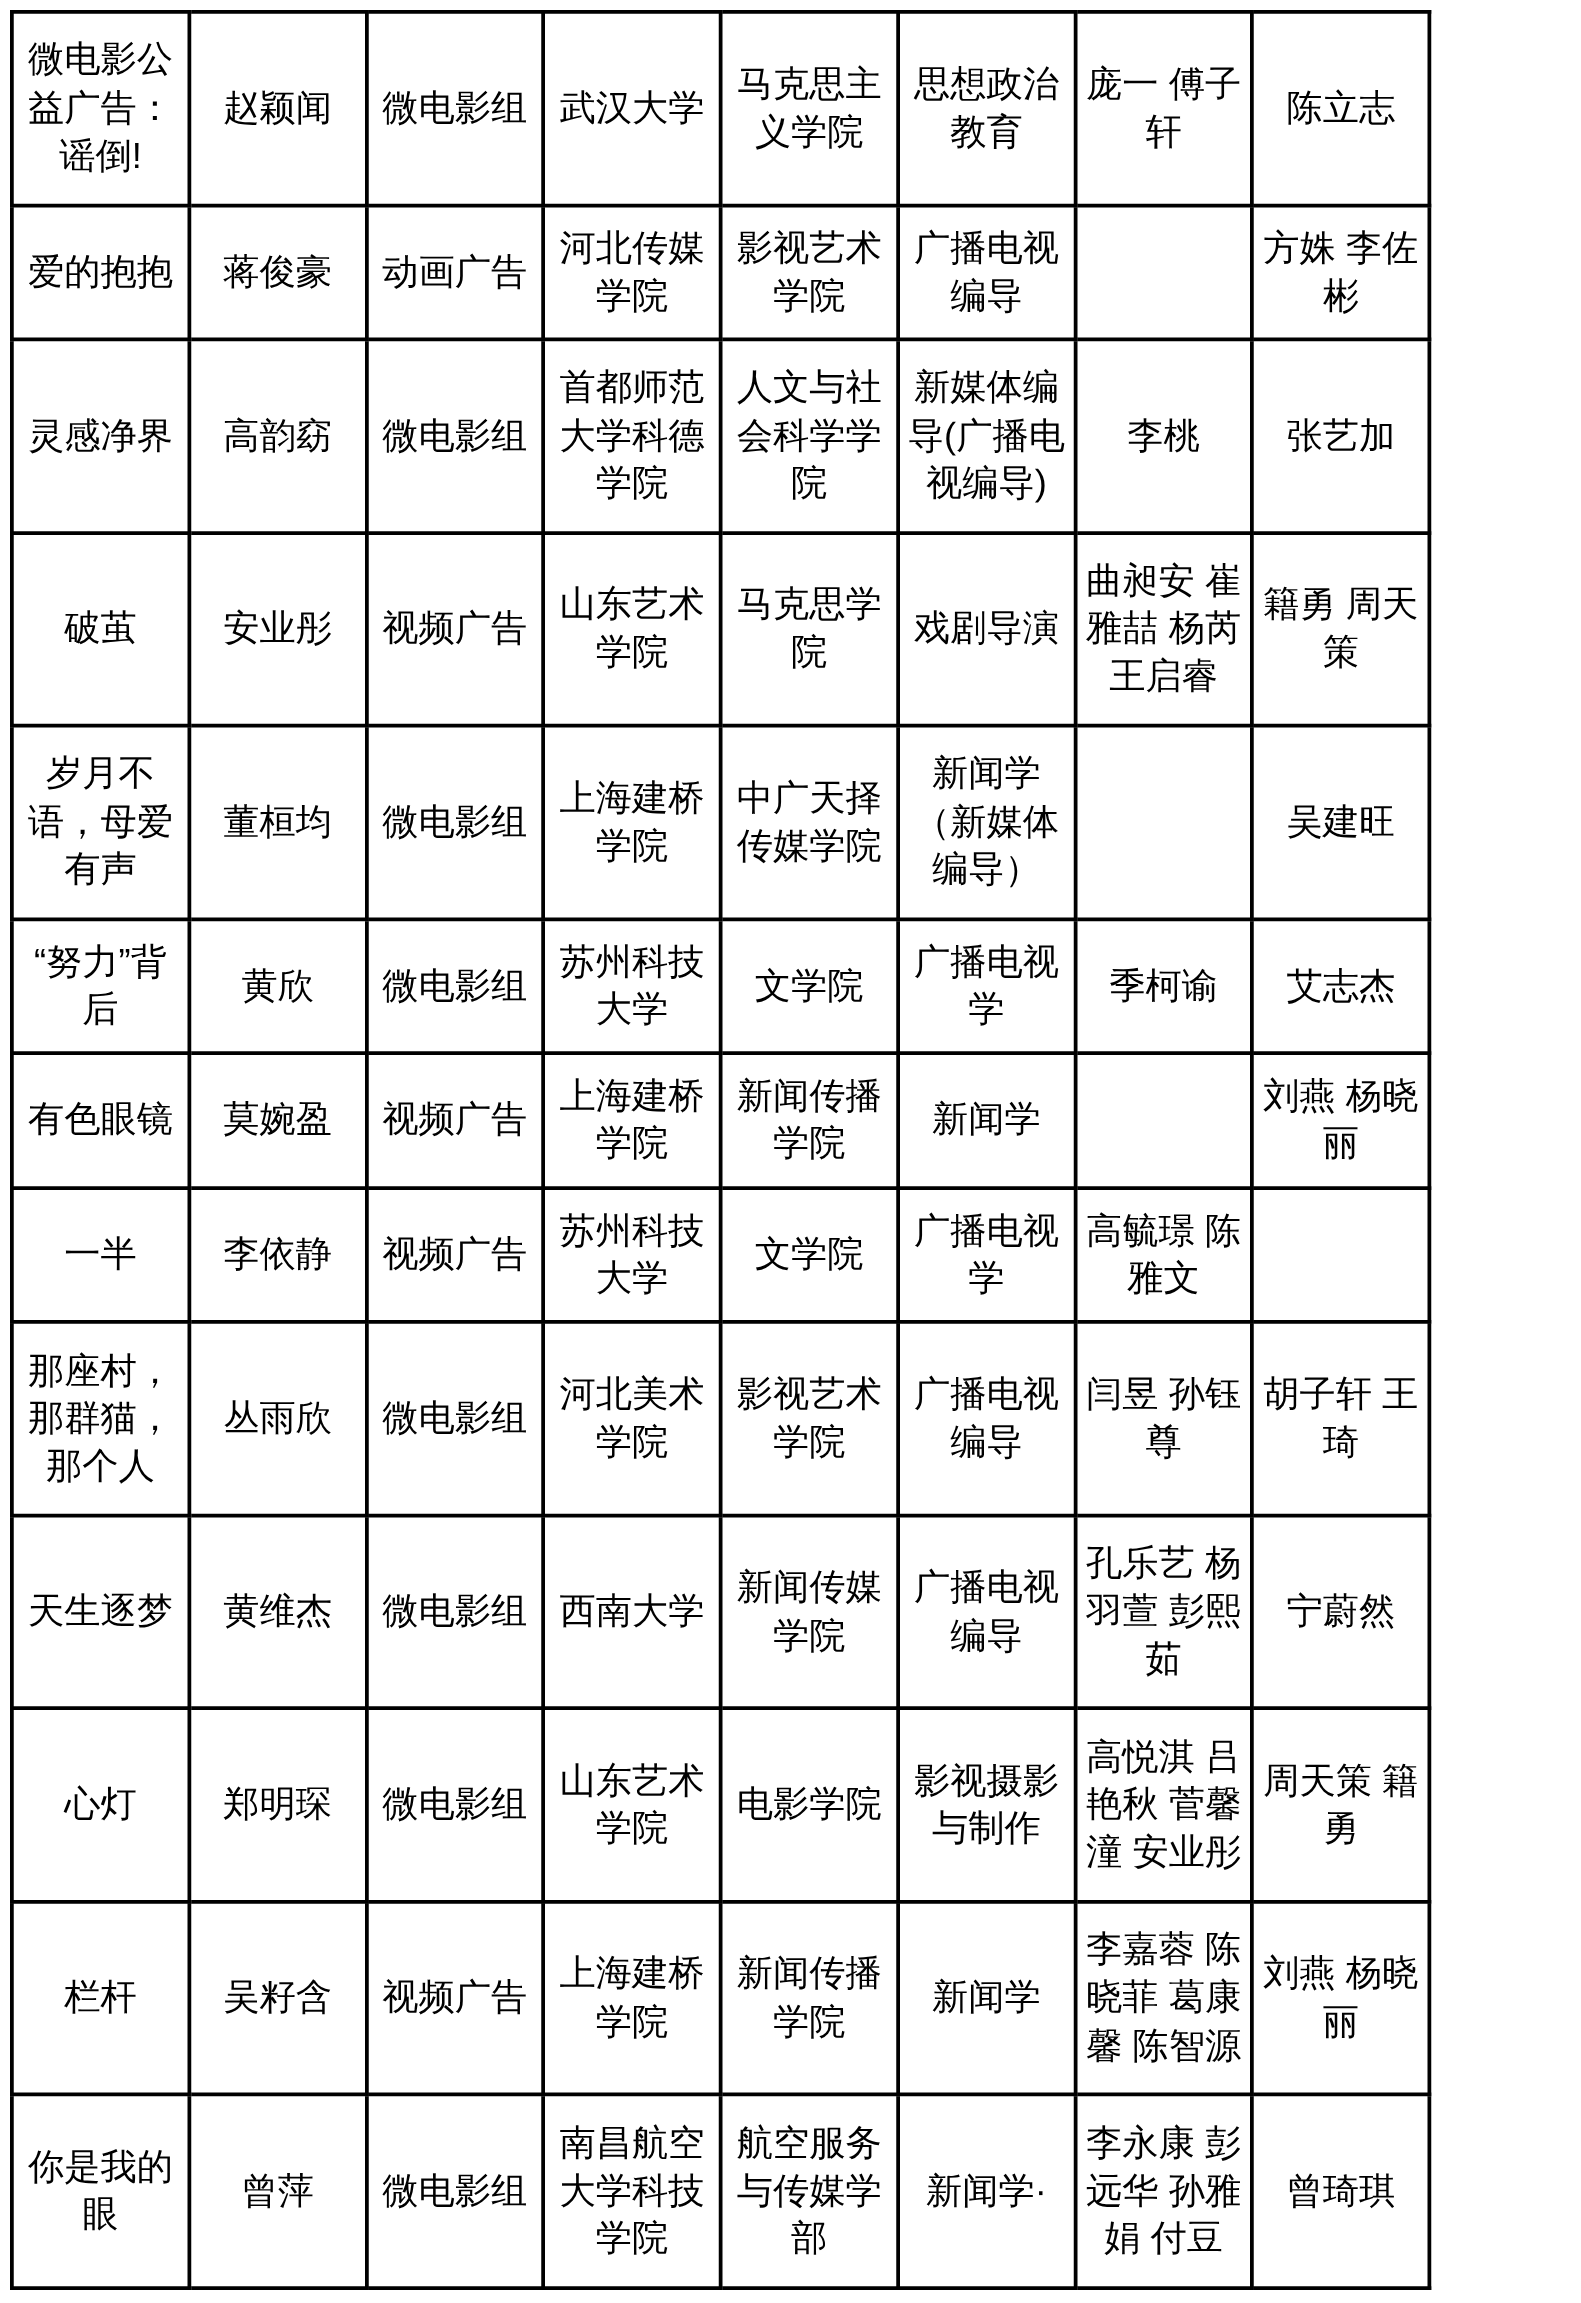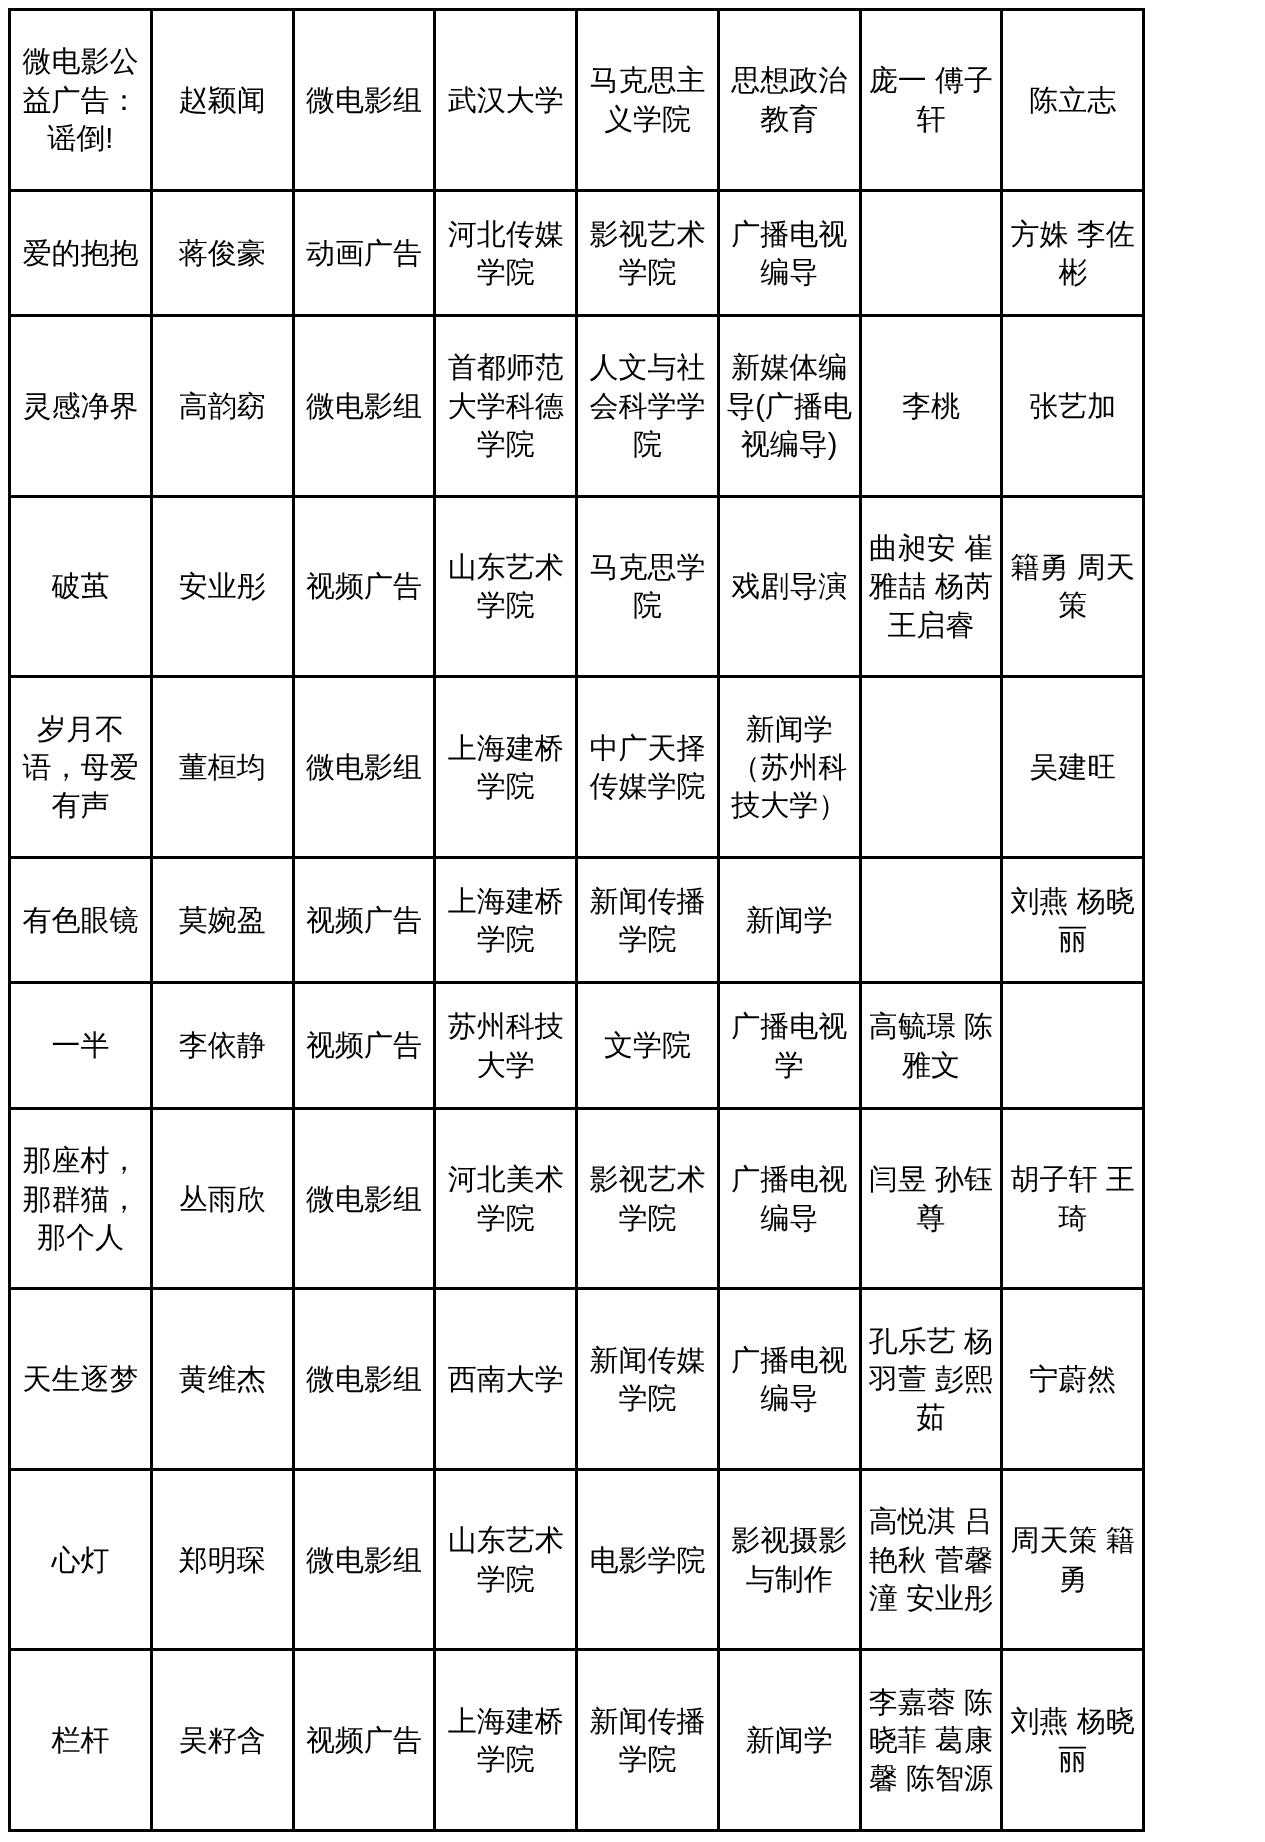--- a/index.html
+++ b/index.html
@@ -82,23 +82,33 @@
           <td>戏剧导演</td>
           <td>曲昶安 崔雅喆 杨芮 王启睿</td>
           <td>籍勇 周天策</td>
         </tr>
         <tr>
           <td>岁月不语，母爱有声</td>
           <td>董桓均</td>
           <td>微电影组</td>
           <td>上海建桥学院</td>
           <td>中广天择传媒学院</td>
-          <td>新闻学（苏州科技大学）</td>
+          <td>新闻学（新媒体编导）</td>
           <td></td>
           <td>吴建旺</td>
+        </tr>
+        <tr>
+          <td>“努力”背后</td>
+          <td>黄欣</td>
+          <td>微电影组</td>
+          <td>苏州科技大学</td>
+          <td>文学院</td>
+          <td>广播电视学</td>
+          <td>季柯谕</td>
+          <td>艾志杰</td>
         </tr>
         <tr>
           <td>有色眼镜</td>
           <td>莫婉盈</td>
           <td>视频广告</td>
           <td>上海建桥学院</td>
           <td>新闻传播学院</td>
           <td>新闻学</td>
           <td></td>
           <td>刘燕 杨晓丽</td>
@@ -146,15 +156,25 @@
         <tr>
           <td>栏杆</td>
           <td>吴籽含</td>
           <td>视频广告</td>
           <td>上海建桥学院</td>
           <td>新闻传播学院</td>
           <td>新闻学</td>
           <td>李嘉蓉 陈晓菲 葛康馨 陈智源</td>
           <td>刘燕 杨晓丽</td>
         </tr>
+        <tr>
+          <td>你是我的眼</td>
+          <td>曾萍</td>
+          <td>微电影组</td>
+          <td>南昌航空大学科技学院</td>
+          <td>航空服务与传媒学部</td>
+          <td>新闻学·</td>
+          <td>李永康 彭远华 孙雅娟 付豆</td>
+          <td>曾琦琪</td>
+        </tr>
       </tbody>
   </table>
 </div>
 
 </body></html>

